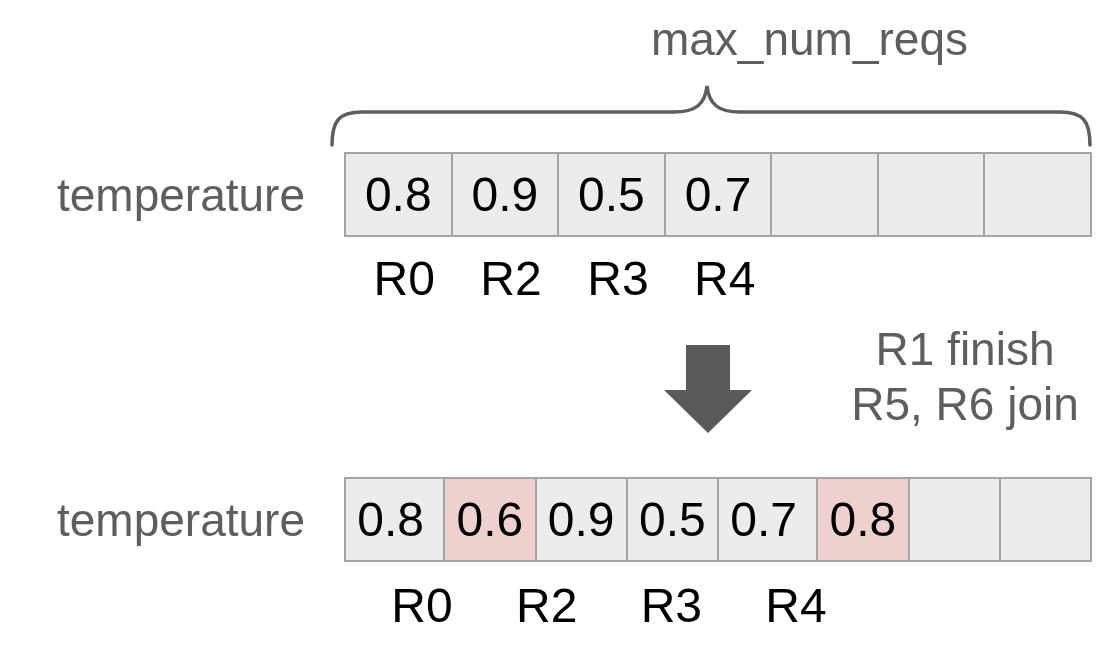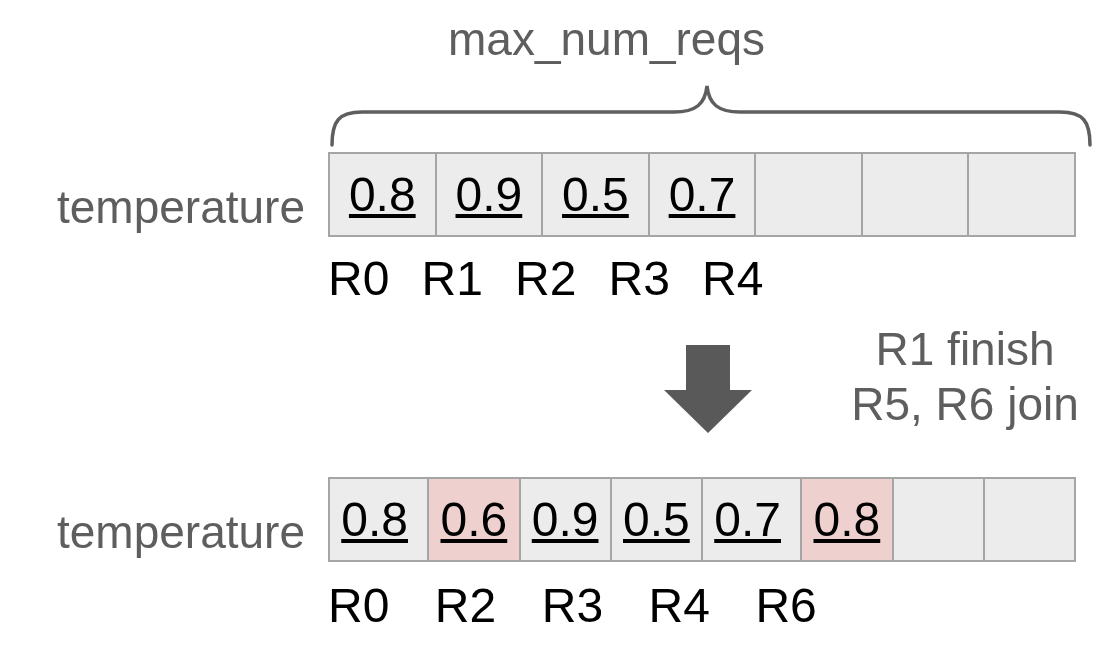--- a/index.html
+++ b/index.html
@@ -14,57 +14,56 @@
   html,body{margin:0;padding:0;background:var(--bg);}
   .canvas{
     position:relative;
     width:1110px;height:656px;
     overflow:hidden;
     background:var(--bg);
     font-family:"Liberation Sans", sans-serif;
   }
   .brace-label{
     position:absolute;top:14px;left:448px;width:520px;
-    text-align:left;font-size:46px;line-height:50px;
+    text-align:right;font-size:46px;line-height:50px;
     color:var(--muted);white-space:nowrap;
   }
   .brace-svg{position:absolute;left:330px;top:83px;color:var(--muted);}
   .row-caption{
     position:absolute;left:20px;width:285px;
     text-align:right;font-size:46px;line-height:50px;
-    color:var(--muted);white-space:nowrap;margin-top:12px;
+    color:var(--muted);white-space:nowrap;
   }
   .row-caption.top{top:170px;}
   .row-caption.bottom{top:495px;}
   .array-row{
-    position:absolute;left:328px;width:748px;height:85px;
+    position:absolute;left:344px;width:748px;height:85px;
     display:flex;box-sizing:border-box;
     border:2px solid var(--cell-border);
     background:var(--cell-fill);
-    text-decoration:underline;
   }
   .array-row.top{top:152px;}
   .array-row.bottom{top:477px;}
   .cell{
     flex:1 1 0;display:flex;align-items:center;justify-content:center;
     background:var(--cell-fill);
     font-size:48px;color:var(--value-color);
     border-left:2px solid var(--cell-border);
     box-sizing:border-box;
   }
   .cell:first-child{border-left:none;}
   .cell.highlight{background:var(--cell-highlight);margin-left:8px;}
   .label-row{
     position:absolute;left:328px;width:748px;height:50px;
     display:flex;
   }
   .label-row.top{top:254px;}
   .label-row.bottom{top:581px;}
   .cell-label{
-    flex:1 1 0;text-align:left;
+    flex:1 1 0;text-align:right;
     font-size:48px;line-height:50px;color:var(--value-color);
     white-space:nowrap;
   }
   .arrow-svg{position:absolute;left:664px;top:345px;color:var(--arrow);}
   .transition-note{
     position:absolute;left:810px;top:322px;width:310px;
     text-align:center;font-size:46px;line-height:55px;
     color:var(--muted);white-space:nowrap;
   }
 </style>
@@ -87,21 +86,20 @@
       <div class="cell">0.9</div>
       <div class="cell">0.5</div>
       <div class="cell">0.7</div>
       <div class="cell"></div>
       <div class="cell"></div>
       <div class="cell"></div>
     </div>
 
   <div class="label-row top">
       <div class="cell-label">R0</div>
-      <div class="cell-label">R1</div>
       <div class="cell-label">R2</div>
       <div class="cell-label">R3</div>
       <div class="cell-label">R4</div>
       <div class="cell-label"></div>
       <div class="cell-label"></div>
       <div class="cell-label"></div>
     </div>
 
   <svg class="arrow-svg" width="88" height="88" viewBox="0 0 88 88">
     <polygon points="22,0 66,0 66,45 88,45 44,88 0,45 22,45" fill="currentColor"></polygon>
@@ -123,18 +121,17 @@
       <div class="cell highlight">0.8</div>
       <div class="cell"></div>
       <div class="cell"></div>
     </div>
 
   <div class="label-row bottom">
       <div class="cell-label">R0</div>
       <div class="cell-label">R2</div>
       <div class="cell-label">R3</div>
       <div class="cell-label">R4</div>
-      <div class="cell-label">R6</div>
       <div class="cell-label"></div>
       <div class="cell-label"></div>
     </div>
 
 </div>
 
 </body></html>

